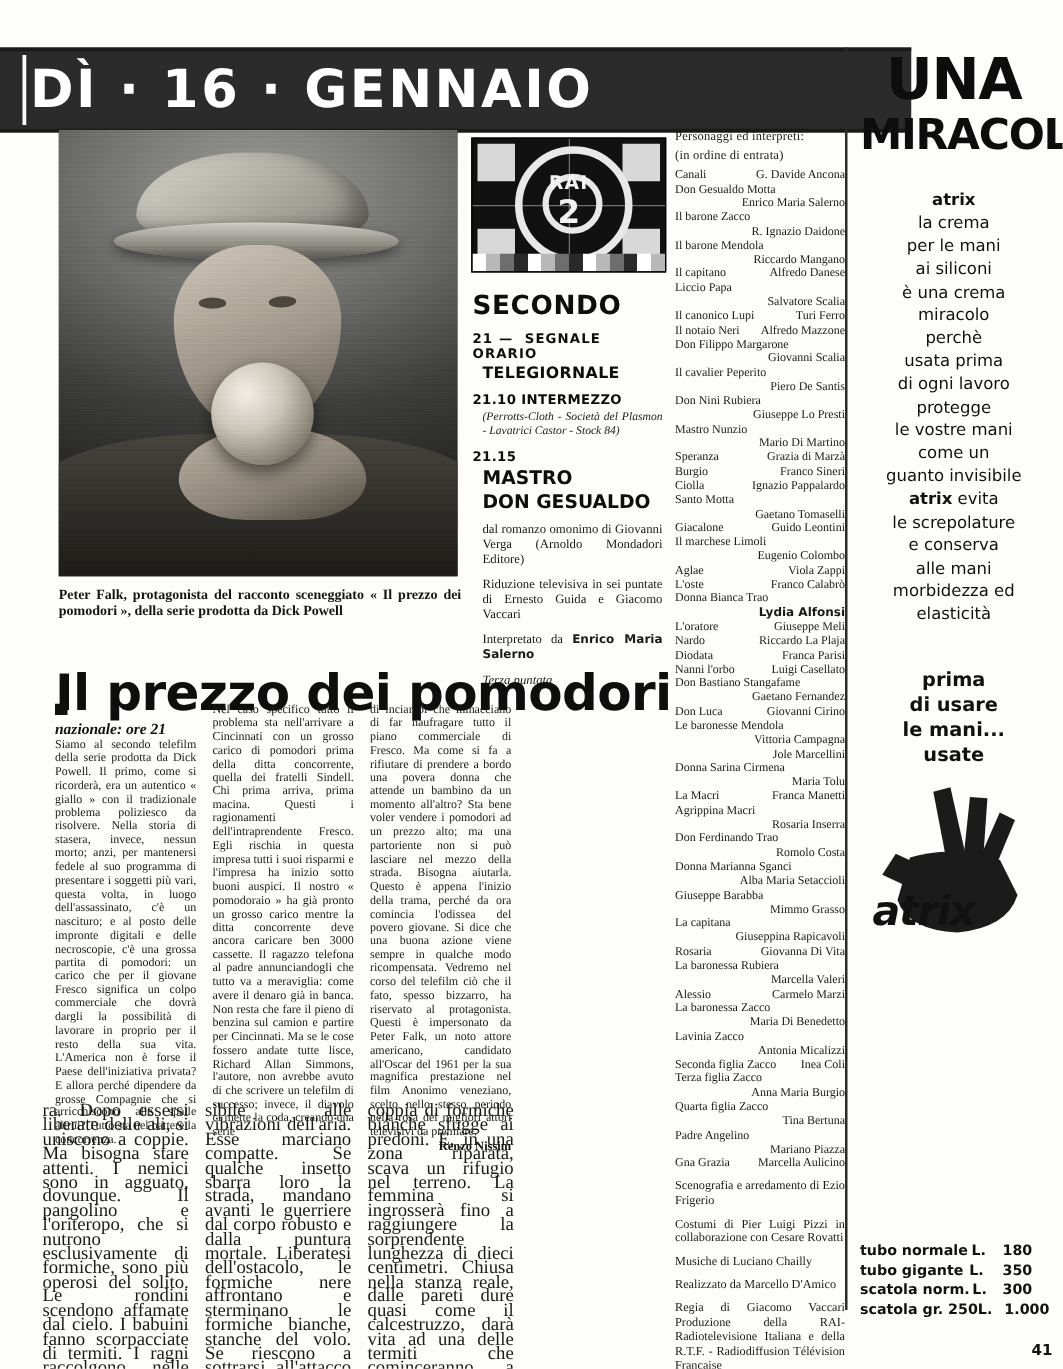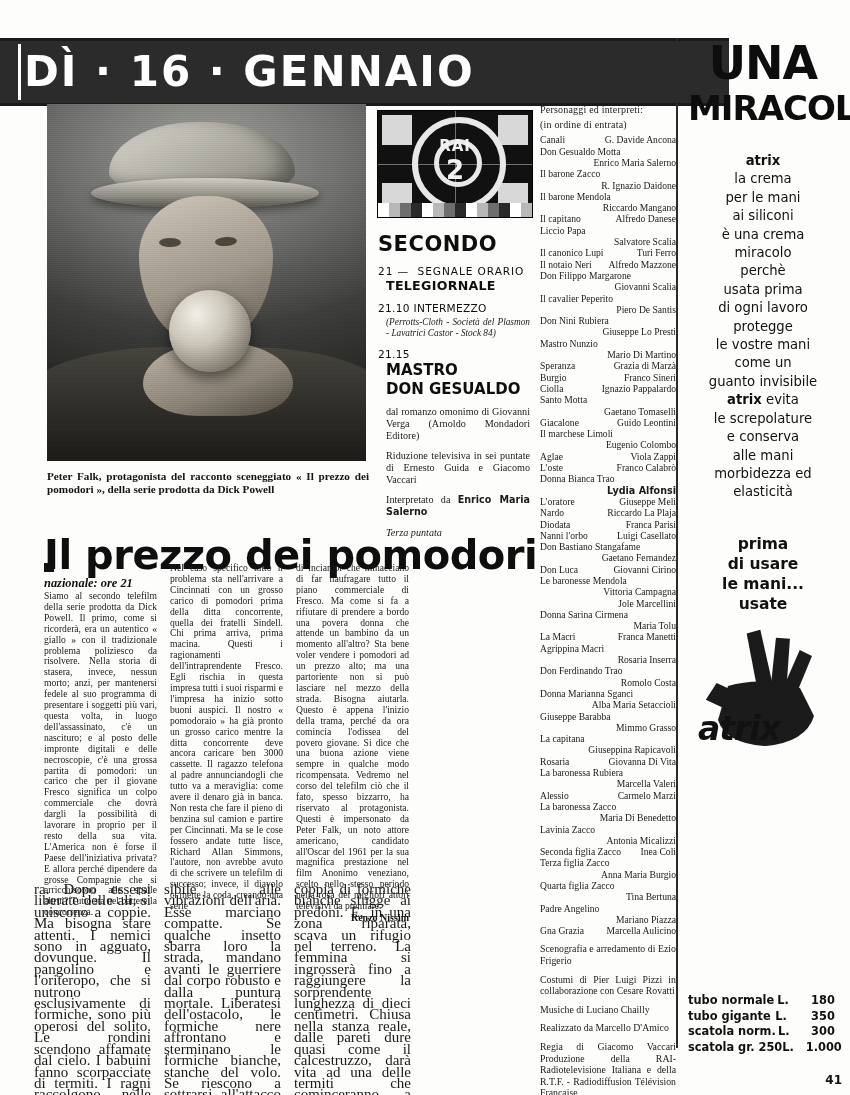--- a/index.html
+++ b/index.html
@@ -338,21 +338,21 @@
   .sched-title {
     font-family: "DejaVu Sans", sans-serif;
     font-weight: bold;
     font-size: 21px;
     letter-spacing: .5px;
     margin: 0 0 9px 0;
     color: #0e0e0e;
   }
   .sched-line {
     font-family: "DejaVu Sans", sans-serif;
-    font-weight: normal;
+    font-weight: bold;
     font-size: 10.6px;
     letter-spacing: .3px;
     color: #0e0e0e;
     margin: 0;
   }
   .sched-line.sp { letter-spacing: .9px; }
   .sched-sub {
     font-family: "DejaVu Sans", sans-serif;
     font-weight: bold;
     font-size: 12.6px;
@@ -506,21 +506,21 @@
     line-height: 15.6px;
     color: #111;
   }
   .price-row {
     display: flex;
     justify-content: space-between;
     white-space: nowrap;
   }
   .price-row .lbl { text-align: left; }
   .price-row .cur { width: 22px; text-align: left; }
-  .price-row .amt { width: 42px; text-align: center; }
+  .price-row .amt { width: 42px; text-align: left; }
 
   .pagenum {
     position: absolute;
     right: 8px;
     bottom: 8px;
     font-family: "DejaVu Sans", sans-serif;
     font-weight: bold;
     font-size: 12px;
     color: #111;
   }

